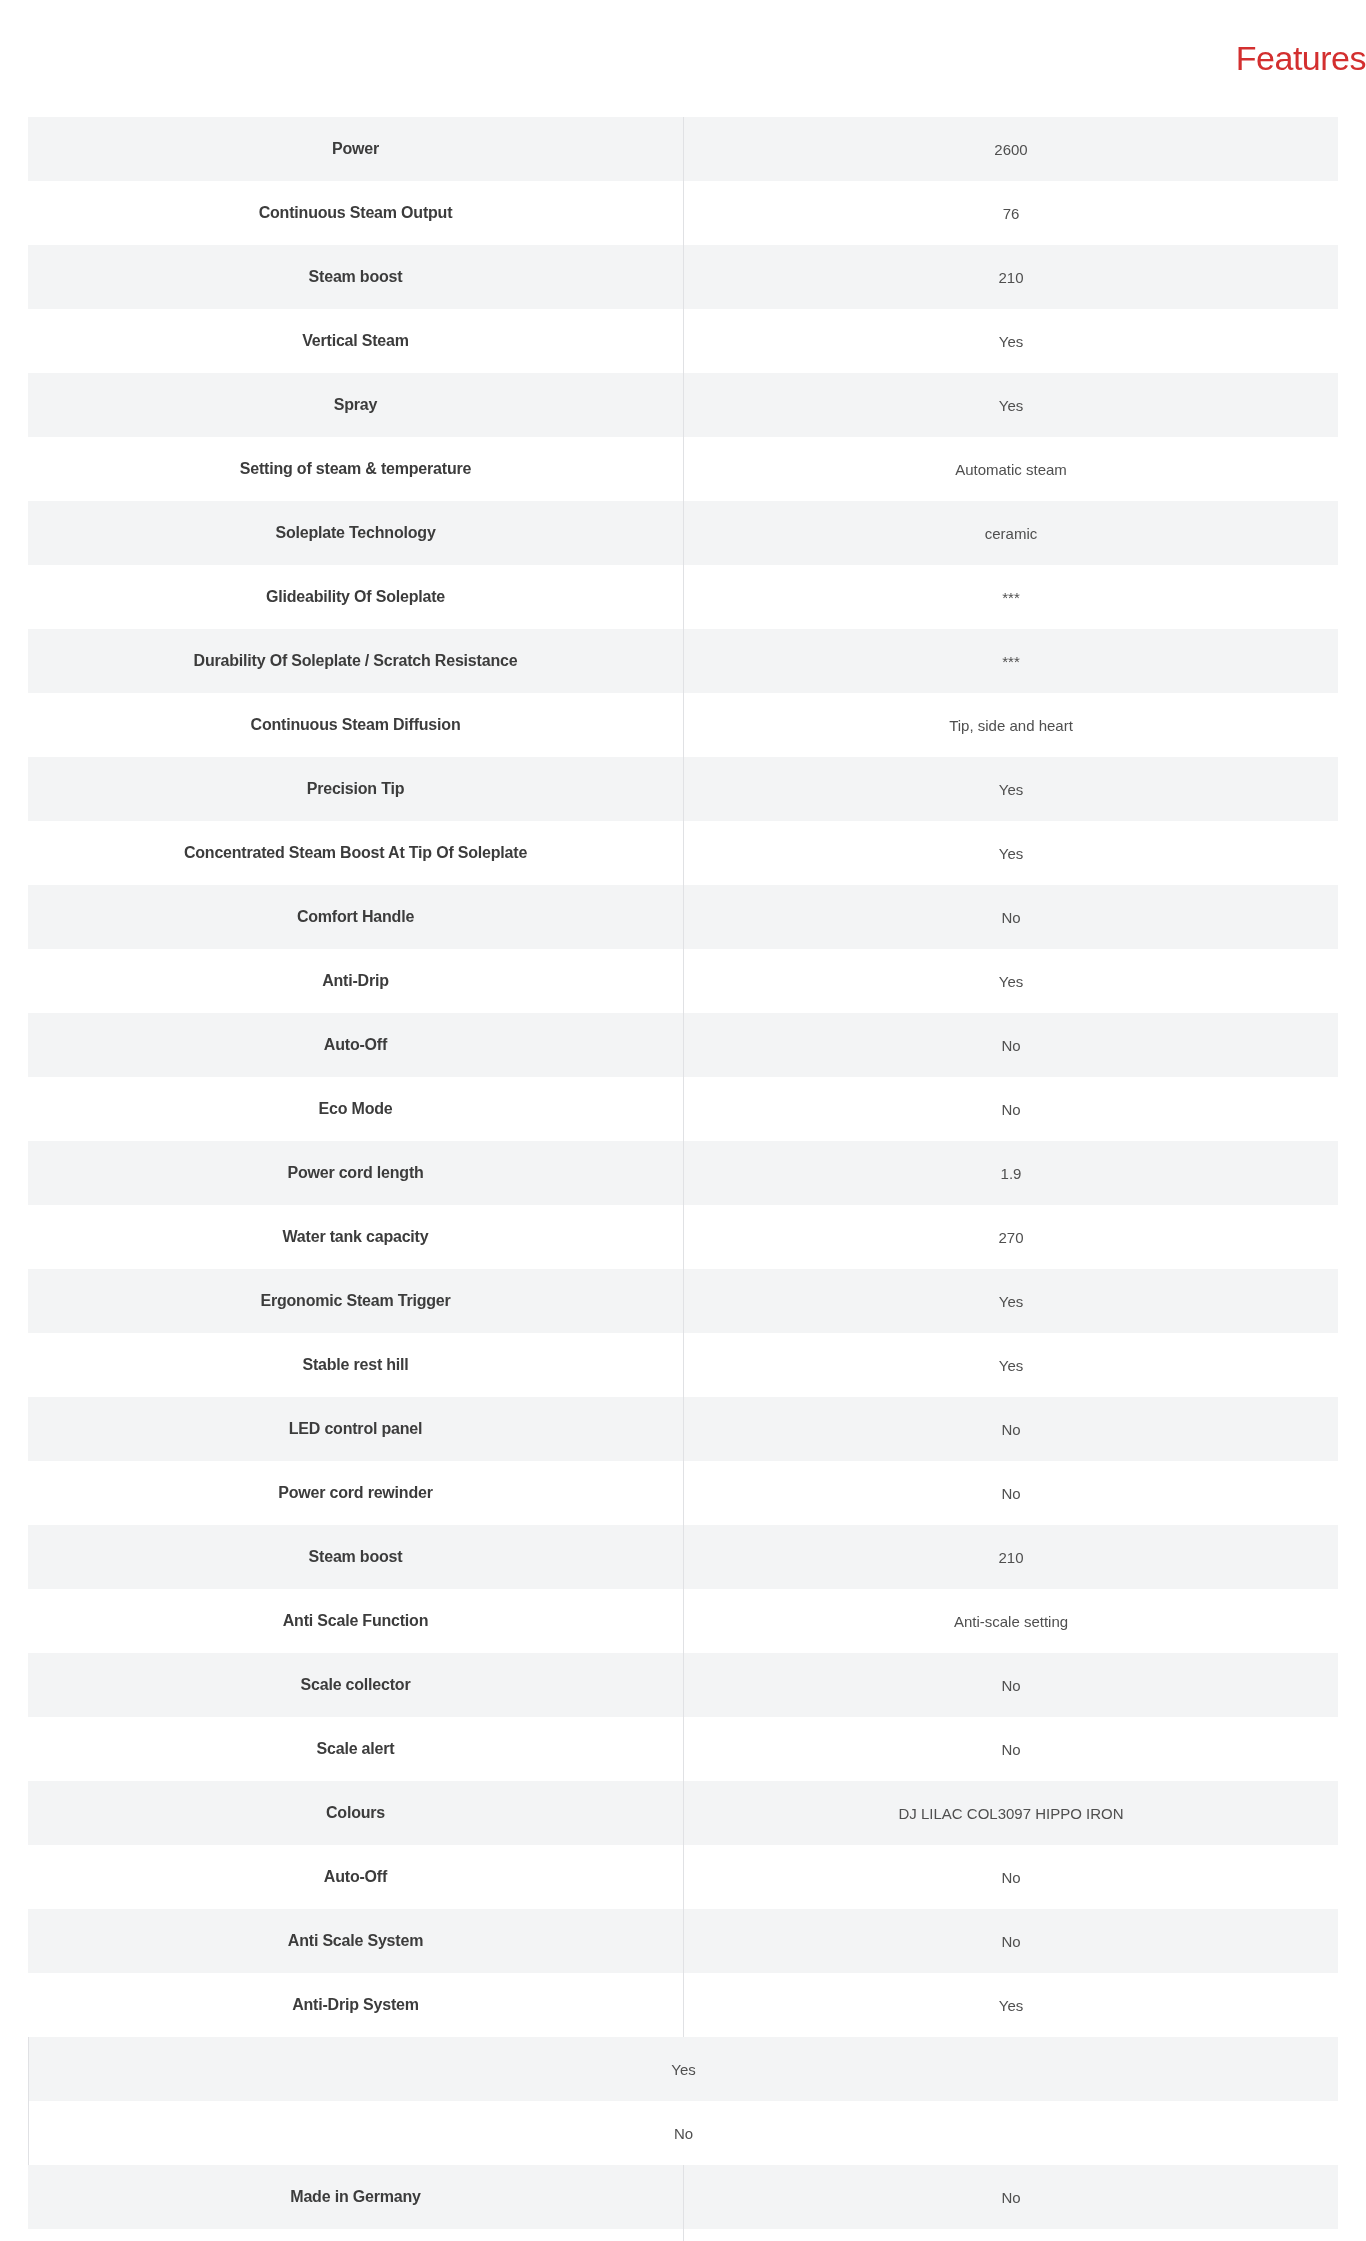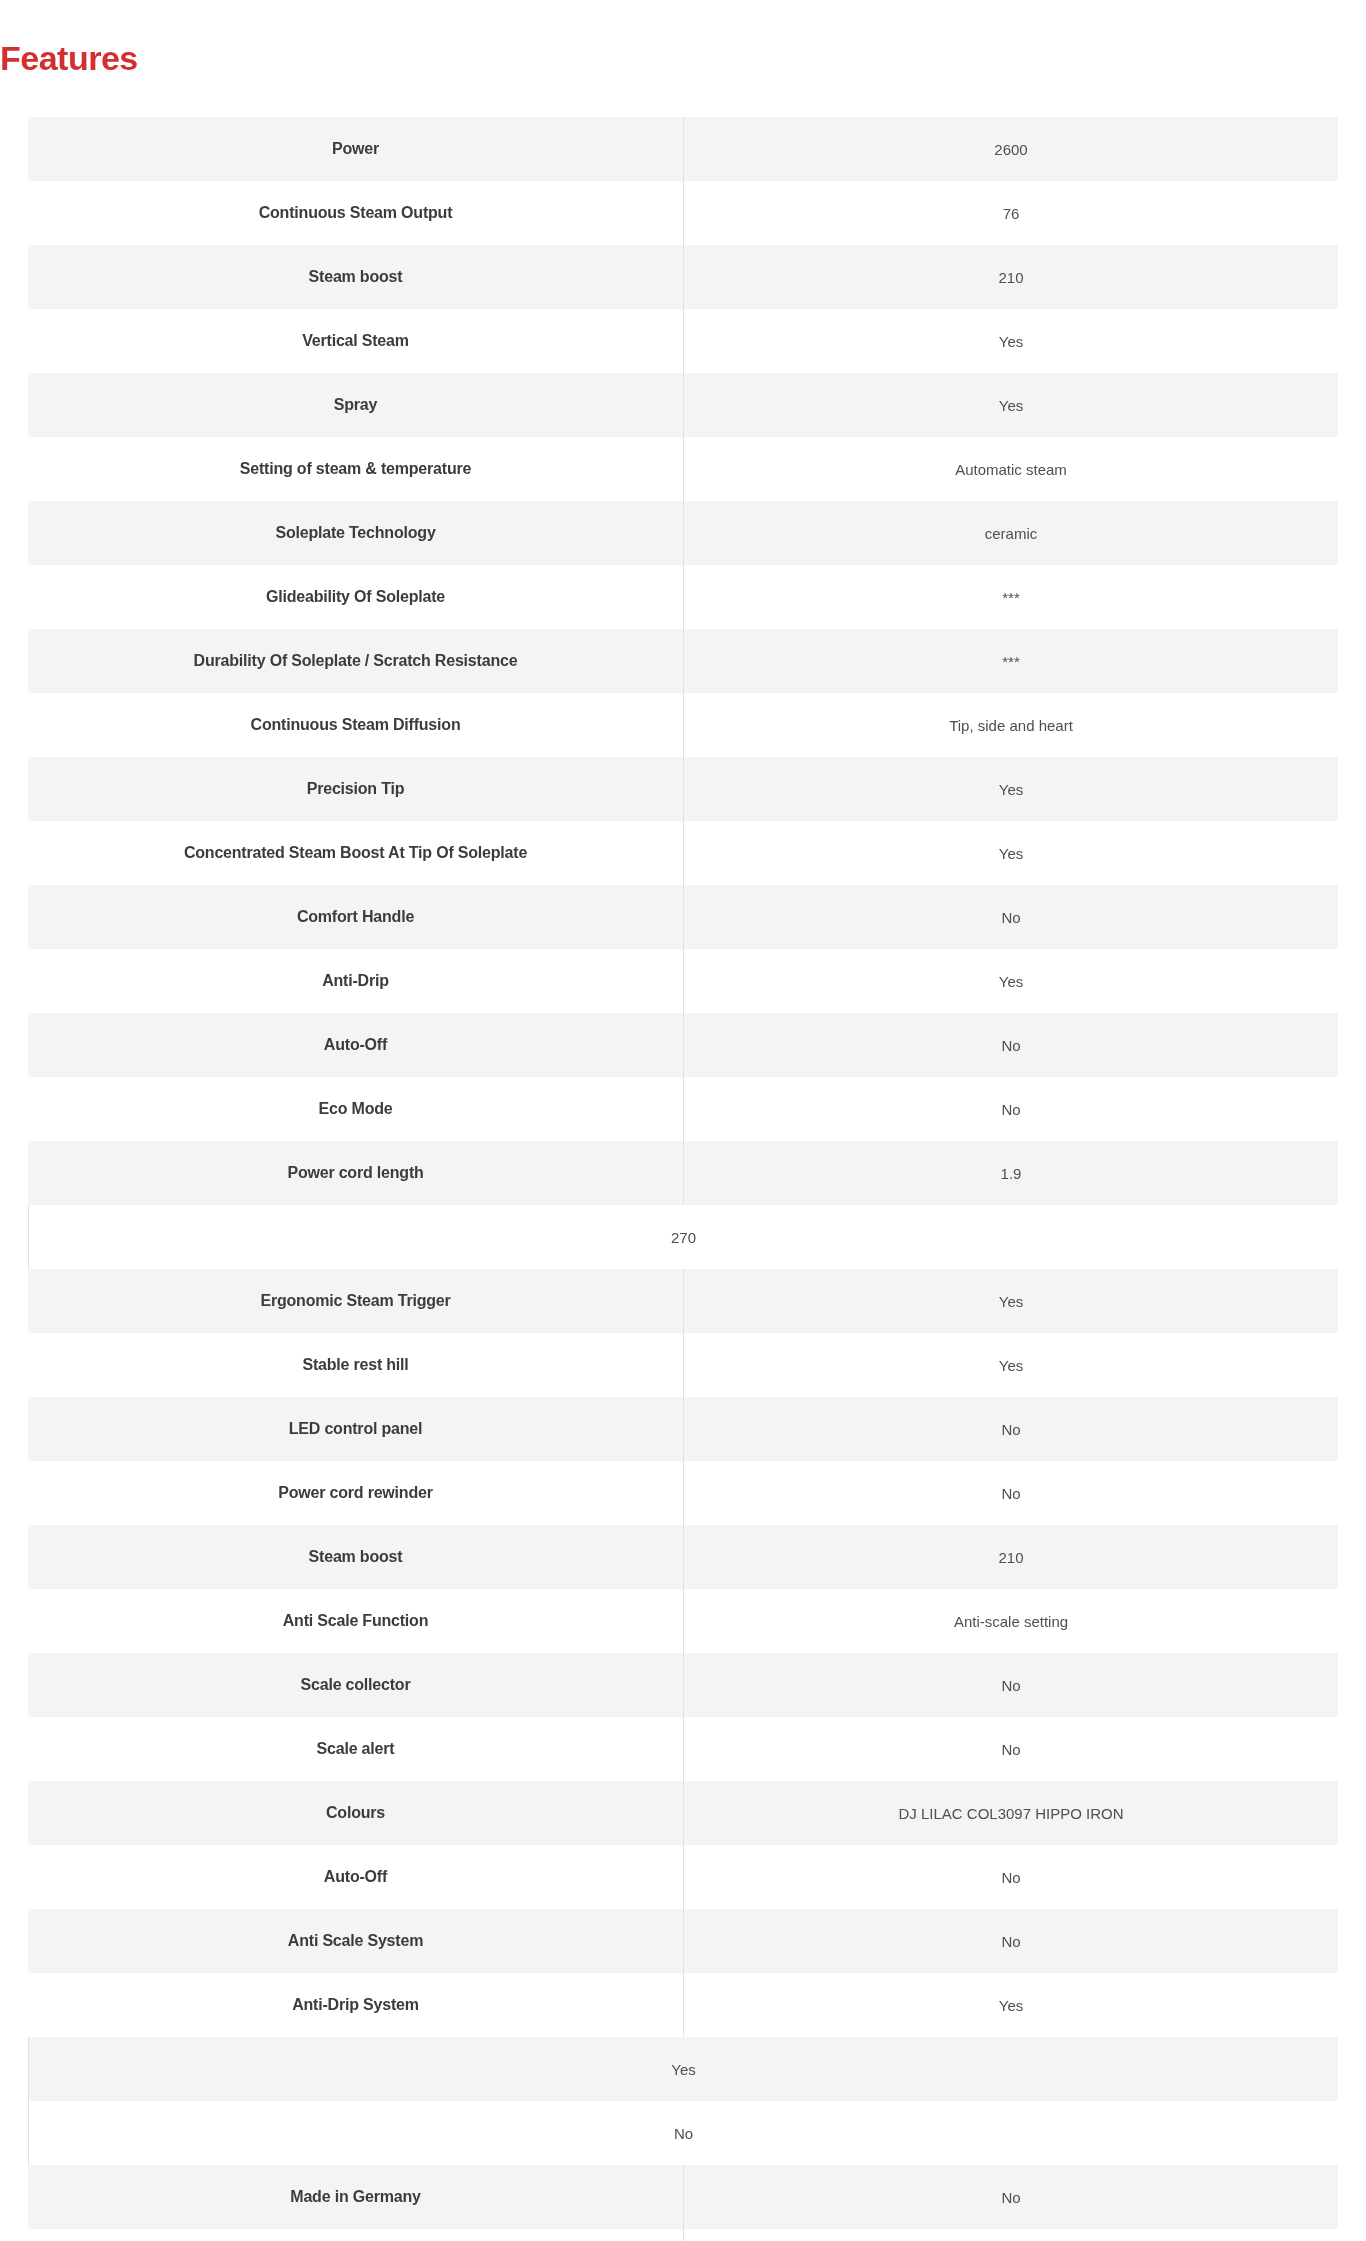--- a/index.html
+++ b/index.html
@@ -13,24 +13,24 @@
   }
   :root {
     --accent: #d32f2f;
     --row-alt-bg: #f3f4f5;
     --divider: #e0e1e4;
     --label-text: #3c3c3c;
     --value-text: #4f4f4f;
   }
   .page-title {
     margin: 36px 0 37px 0;
-    text-align: left;
+    text-align: right;
     font-size: 34px;
     line-height: 44px;
-    font-weight: 700;
+    font-weight: 400;
     letter-spacing: -0.5px;
     color: var(--accent);
   }
   .features-table {
     margin: 0 28px;
     height: 2124px;            
     overflow: hidden;
   }
   .row {
     display: flex;
@@ -133,20 +133,21 @@
     </div>
     <div class="row">
       <div class="cell label">Eco Mode</div>
       <div class="cell value">No</div>
     </div>
     <div class="row">
       <div class="cell label">Power cord length</div>
       <div class="cell value">1.9</div>
     </div>
     <div class="row">
+      <div class="cell label">Water tank capacity</div>
       <div class="cell value">270</div>
     </div>
     <div class="row">
       <div class="cell label">Ergonomic Steam Trigger</div>
       <div class="cell value">Yes</div>
     </div>
     <div class="row">
       <div class="cell label">Stable rest hill</div>
       <div class="cell value">Yes</div>
     </div>

